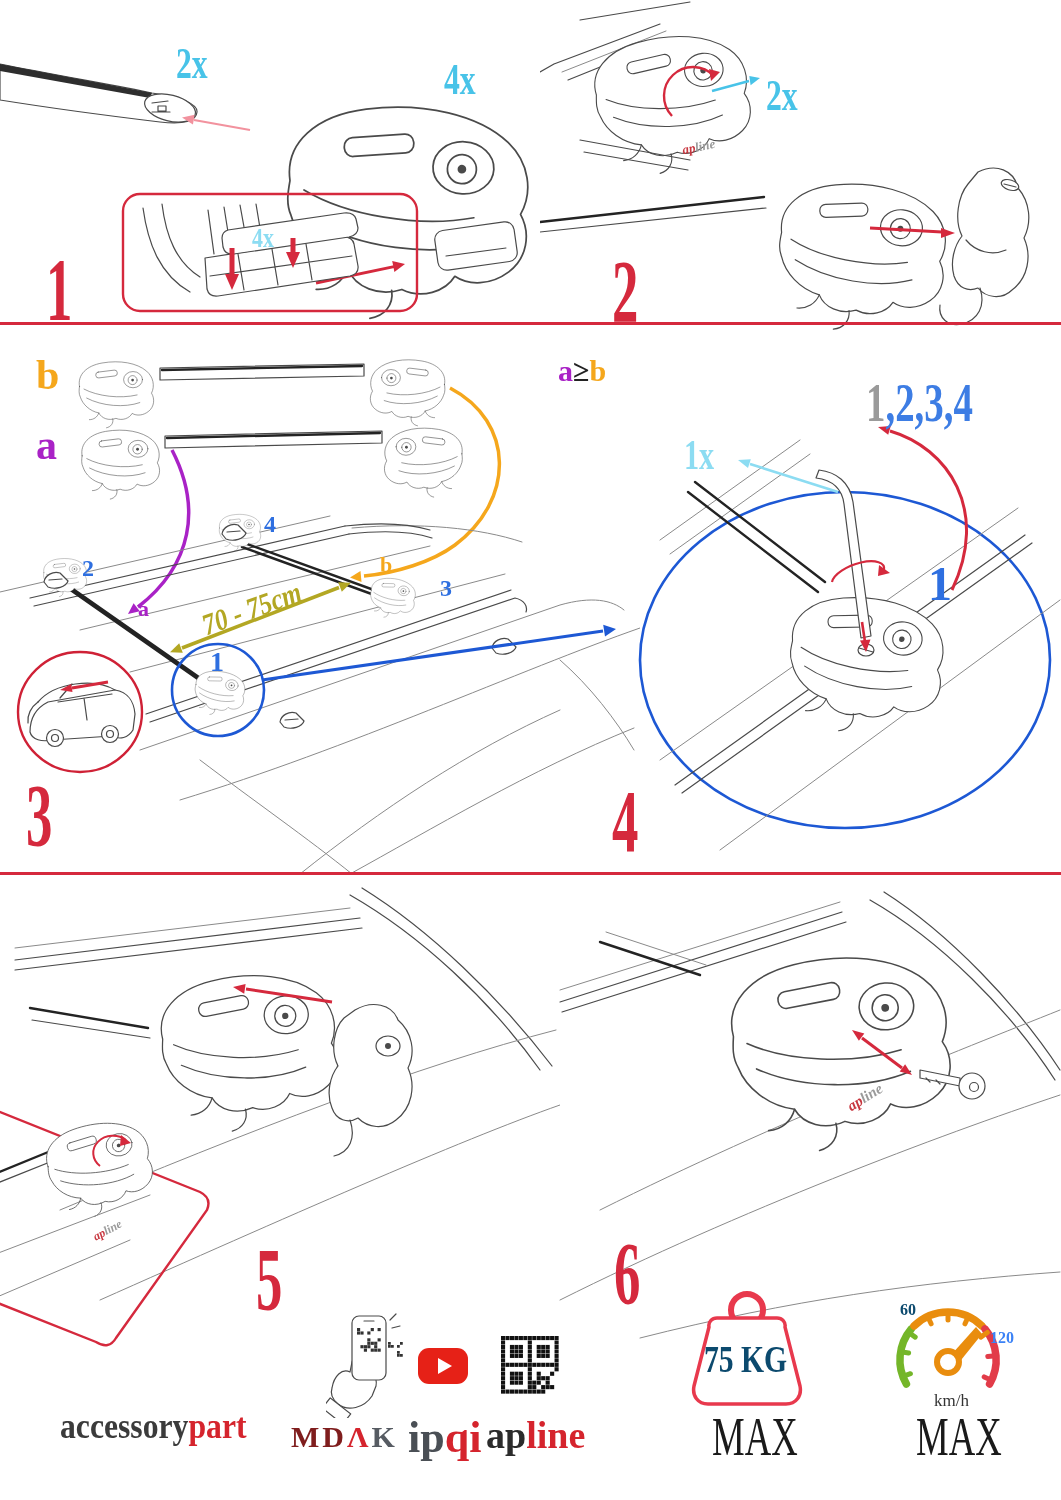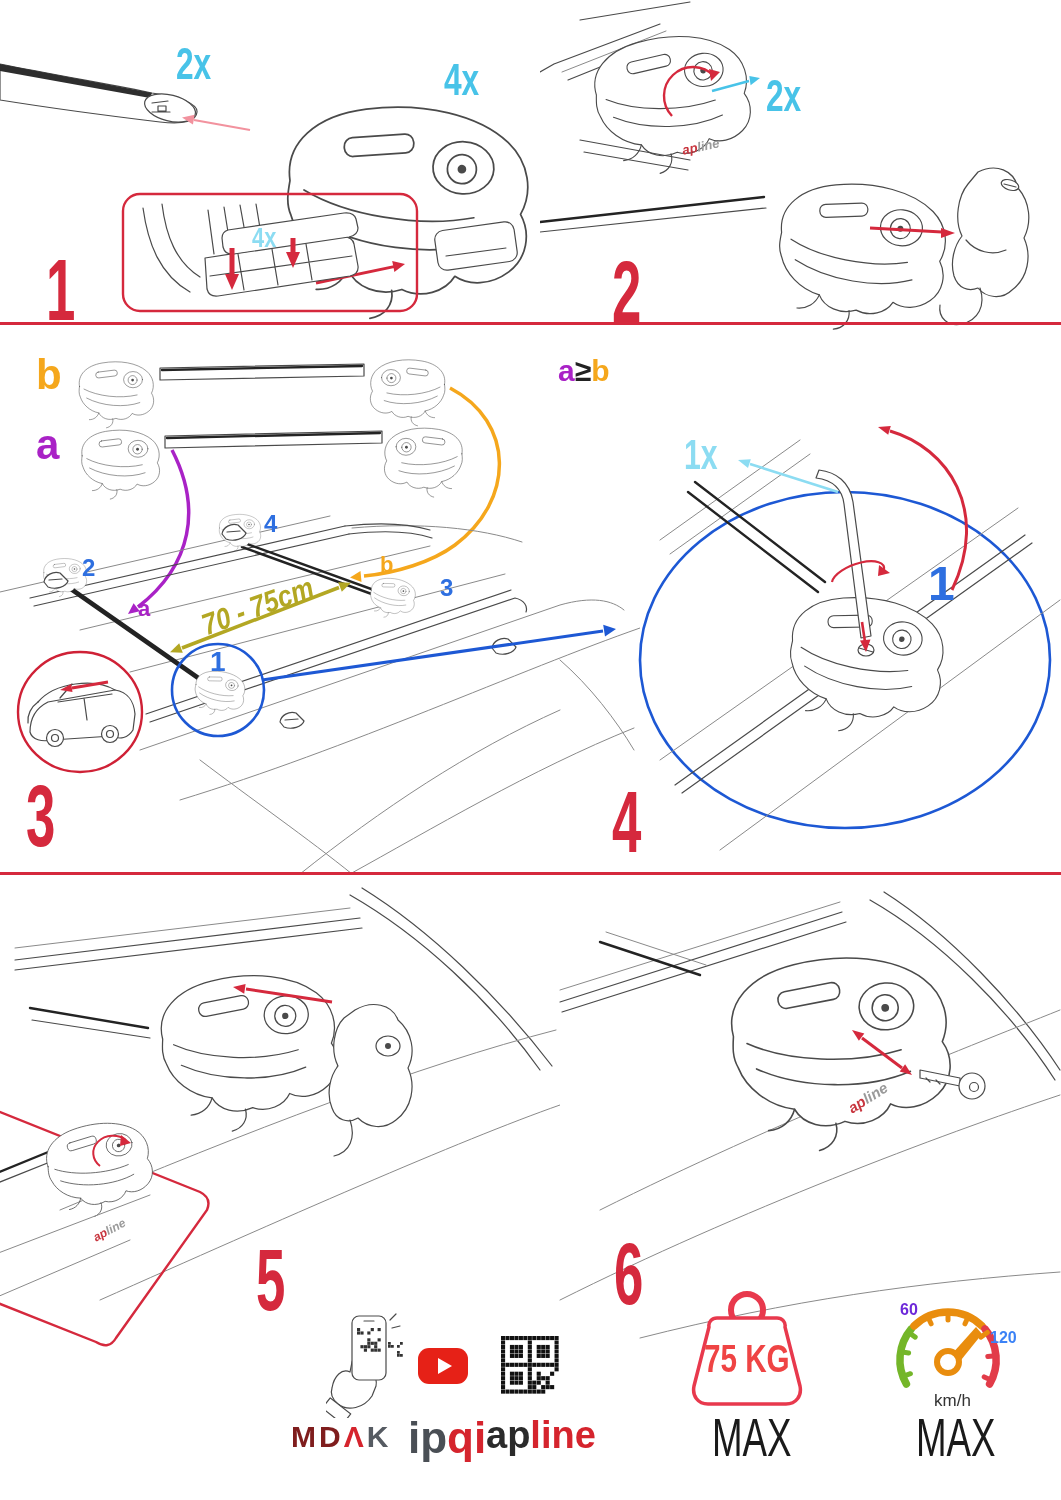--- a/index.html
+++ b/index.html
@@ -1,17 +1,17 @@
 <!DOCTYPE html>
 <html><head>
 <meta charset="utf-8">
 <style>
   html,body{margin:0;padding:0;background:#fff;}
   #page{position:relative;width:1061px;height:1500px;background:#ffffff;overflow:hidden;
-        font-family:Liberation Sans, sans-serif;text-align:center;}
+        font-family:Liberation Serif, serif;text-align:center;}
   .abs{position:absolute;}
   .lbl{position:absolute;line-height:1;white-space:nowrap;}
   .cond{display:inline-block;transform-origin:left top;}
   
   .ln{stroke:#4a4a4a;stroke-width:1.2;fill:none;stroke-linecap:round;stroke-linejoin:round;}
   .ln2{stroke:#8a8a8a;stroke-width:1;fill:none;stroke-linecap:round;}
   .dk{stroke:#232323;stroke-width:2.4;fill:none;stroke-linecap:round;}
   .wh{fill:#ffffff;}
   .divider{position:absolute;left:0;width:1061px;height:3px;background:#d5293d;}
   .qty{color:#48c3e8;font-size:44px;font-weight:600;}
@@ -258,20 +258,21 @@
   <span class="lbl posnum" style="left:440px;top:576px">3</span>
   <span class="lbl" style="left:380px;top:554px;font-size:22px;font-weight:700;color:#f5a71c">b</span>
   <span class="lbl" style="left:138px;top:598px;font-size:22px;font-weight:700;color:#a922c6">a</span>
   <span class="lbl" style="left:198px;top:612px;font-size:30px;font-weight:700;font-style:italic;color:#b3a723;transform:rotate(-20deg) scaleX(.85);transform-origin:left top">70 - 75cm</span>
   <span class="lbl posnum" style="left:210px;top:648px;font-size:28px">1</span>
   <span class="lbl bignum" style="left:26px;top:772px"><span class="cond" style="transform:scaleX(.6)">3</span></span>
 
   <span class="lbl" style="left:558px;top:356px;font-size:30px;font-weight:700">
     <span style="color:#a922c6">a</span><span style="color:#222">≥</span><span style="color:#f5a71c">b</span>
   </span>
+  <span class="lbl" style="left:866px;top:376px;font-size:54px;font-weight:700"><span class="cond" style="transform:scaleX(.72)"><span style="color:#9a9a9a">1</span><span style="color:#3d7de4">,2,3,4</span></span></span>
   <span class="lbl qty qtyl" style="left:684px;top:434px;font-size:42px"><span class="cond" style="transform:scaleX(.72)">1x</span></span>
   <span class="lbl" style="left:928px;top:560px;font-size:48px;font-weight:700;color:#2e6fe0">1</span>
   <span class="lbl bignum" style="left:612px;top:778px"><span class="cond" style="transform:scaleX(.6)">4</span></span>
 
   <div class="divider" style="top:872px"></div>
 
   <svg class="abs" style="left:0;top:880px" width="560" height="470" viewBox="0 0 560 470">
     <path class="ln2" d="M15,68 L350,28"></path>
     <path class="ln" d="M15,80 L360,38 M15,90 L362,48"></path>
     <path class="ln" d="M350,15 C420,55 490,120 540,190 M362,8 C430,50 500,118 552,186"></path>
@@ -325,20 +326,21 @@
     <line x1="322" y1="158" x2="362" y2="188" stroke="#d5293d" stroke-width="3"></line>
     <polygon points="312,150 318.9,160.8 324.3,153.6" fill="#d5293d"></polygon>
     <polygon points="372,195 359.7,191.4 365.1,184.2" fill="#d5293d"></polygon>
   </svg>
 
   <span class="lbl bignum" style="left:256px;top:1236px"><span class="cond" style="transform:scaleX(.6)">5</span></span>
   <span class="lbl minilogo" style="left:92px;top:1224px;font-size:12px;transform:rotate(-28deg)"><span class="ap">ap</span><span class="li">line</span></span>
   <span class="lbl bignum" style="left:614px;top:1230px"><span class="cond" style="transform:scaleX(.6)">6</span></span>
   <span class="lbl minilogo" style="left:846px;top:1090px;font-size:15px;transform:rotate(-32deg)"><span class="ap">ap</span><span class="li">line</span></span>
 
+  <span class="lbl" style="left:60px;top:1408px;font-size:36px;font-weight:600"><span class="cond" style="transform:scaleX(.88)"><span style="color:#3b3b3b">accessory</span><span style="color:#d5242d">part</span></span></span>
 
   <svg class="abs" style="left:326px;top:1312px" width="82" height="106" viewBox="0 0 82 106">
     <path class="ln wh" stroke-width="1.8" d="M6,76 C8,64 16,56 24,60 L26,50 C28,42 36,42 37,50 L36,60 C44,58 52,64 50,74 L46,84 C38,96 22,100 12,92 C6,87 4,82 6,76 Z"></path>
     <rect class="ln wh" stroke-width="1.8" x="26" y="4" width="34" height="64" rx="7"></rect>
     <path class="ln" d="M38,9 h10"></path>
     <g fill="#333">
         <rect x="31" y="16" width="3.1542857142857144" height="3.1542857142857144"></rect>
         <rect x="31" y="19.428571428571427" width="3.1542857142857144" height="3.1542857142857144"></rect>
         <rect x="34.42857142857143" y="19.428571428571427" width="3.1542857142857144" height="3.1542857142857144"></rect>
         <rect x="34.42857142857143" y="33.14285714285714" width="3.1542857142857144" height="3.1542857142857144"></rect>
@@ -483,39 +485,39 @@
         <rect x="56.53846153846154" y="28.76923076923077" width="4.104615384615385" height="4.104615384615385"></rect>
         <rect x="56.53846153846154" y="33.23076923076923" width="4.104615384615385" height="4.104615384615385"></rect>
       </g>
   </svg>
   <span class="lbl" style="left:486px;top:1416px;font-size:38px;font-weight:700"><span style="color:#2b2b2b">ap</span><span style="color:#d5242d">line</span></span>
 
   <svg class="abs" style="left:672px;top:1286px" width="150" height="122" viewBox="0 0 150 122">
     <circle cx="75" cy="24" r="16" fill="none" stroke="#e8394d" stroke-width="6"></circle>
     <path d="M45,32 C40,32 36,36 37,41 L22,100 C20,110 26,118 36,118 L114,118 C124,118 130,110 128,100 L113,41 C114,36 110,32 105,32 Z" fill="#ffffff" stroke="#e8394d" stroke-width="3.5" stroke-linejoin="round"></path>
   </svg>
-  <span class="lbl" style="left:704px;top:1340px;font-size:38px;font-weight:600;color:#ef4444"><span class="cond" style="transform:scaleX(.78)">75 KG</span></span>
+  <span class="lbl" style="left:704px;top:1340px;font-size:38px;font-weight:600;color:#0c4a6e"><span class="cond" style="transform:scaleX(.78)">75 KG</span></span>
   <span class="lbl" style="left:712px;top:1410px;font-size:54px;font-weight:500;color:#1a1a1a"><span class="cond" style="transform:scaleX(.68)">MAX</span></span>
 
   <svg class="abs" style="left:882px;top:1292px" width="132" height="118" viewBox="0 0 132 118">
     <path d="M24.4,92 A48,48 0 0 1 29.2,37" stroke="#74b629" stroke-width="7.5" fill="none" stroke-linecap="round"></path>
     <path d="M32,34 A48,48 0 0 1 100,34" stroke="#e98d0e" stroke-width="7.5" fill="none" stroke-linecap="round"></path>
     <path d="M103,37 A48,48 0 0 1 107.6,92" stroke="#e23c49" stroke-width="7.5" fill="none" stroke-linecap="round"></path>
     <g stroke-width="5" stroke-linecap="round">
       <line x1="21" y1="84.3" x2="28.4" y2="81.7" stroke="#74b629"></line>
       <line x1="18.7" y1="59.7" x2="26.6" y2="61" stroke="#74b629"></line>
       <line x1="26.7" y1="40.5" x2="33.2" y2="45.1" stroke="#74b629"></line>
       <line x1="45.7" y1="24.5" x2="49.1" y2="31.8" stroke="#e98d0e"></line>
       <line x1="66" y1="20" x2="66" y2="28" stroke="#e98d0e"></line>
       <line x1="86.3" y1="24.5" x2="83" y2="31.8" stroke="#e98d0e"></line>
       <line x1="105.3" y1="40.5" x2="98.8" y2="45.1" stroke="#e98d0e"></line>
       <line x1="113.8" y1="63.8" x2="105.8" y2="64.5" stroke="#e23c49"></line>
       <line x1="109.5" y1="88.3" x2="102.2" y2="84.9" stroke="#e23c49"></line>
     </g>
     <polygon points="61,72 94,35 100,42 71,78" fill="#e98d0e"></polygon>
     <circle cx="66" cy="70" r="11" fill="#ffffff" stroke="#e98d0e" stroke-width="6"></circle>
   </svg>
-  <span class="lbl" style="left:900px;top:1302px;font-size:16px;font-weight:700;color:#6d28d9">60</span>
+  <span class="lbl" style="left:900px;top:1302px;font-size:16px;font-weight:700;color:#0c4a6e">60</span>
   <span class="lbl" style="left:990px;top:1330px;font-size:16px;font-weight:700;color:#3b82f6">120</span>
   <span class="lbl" style="left:934px;top:1392px;font-size:17px;color:#333">km/h</span>
   <span class="lbl" style="left:916px;top:1410px;font-size:54px;font-weight:500;color:#1a1a1a"><span class="cond" style="transform:scaleX(.68)">MAX</span></span>
 
 </div>
 
 </body></html>

